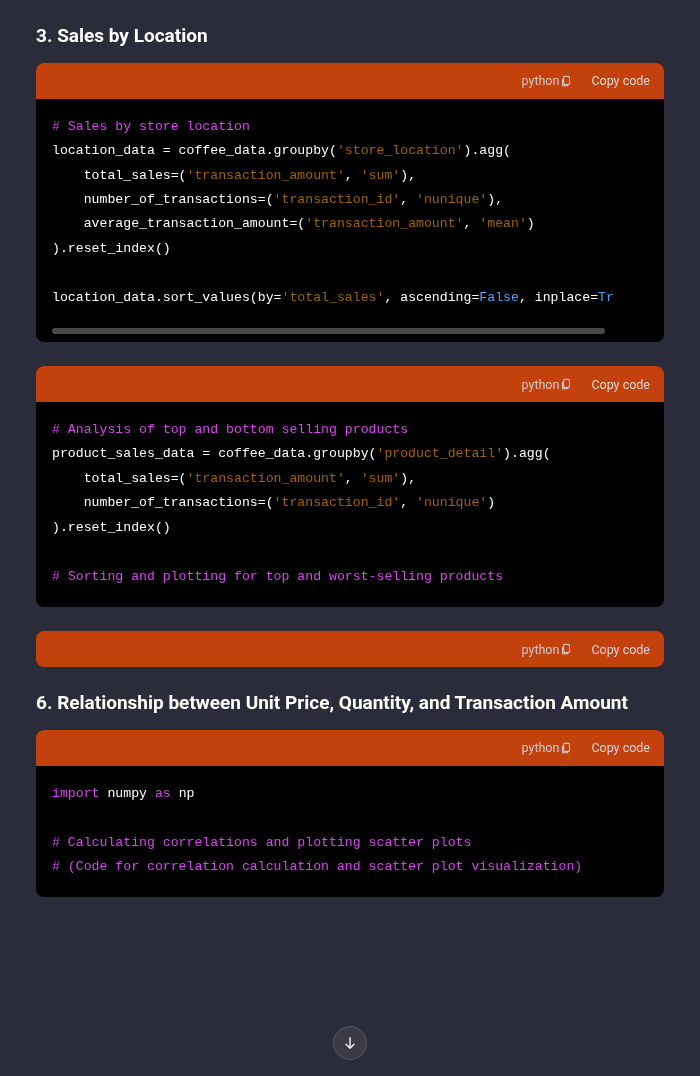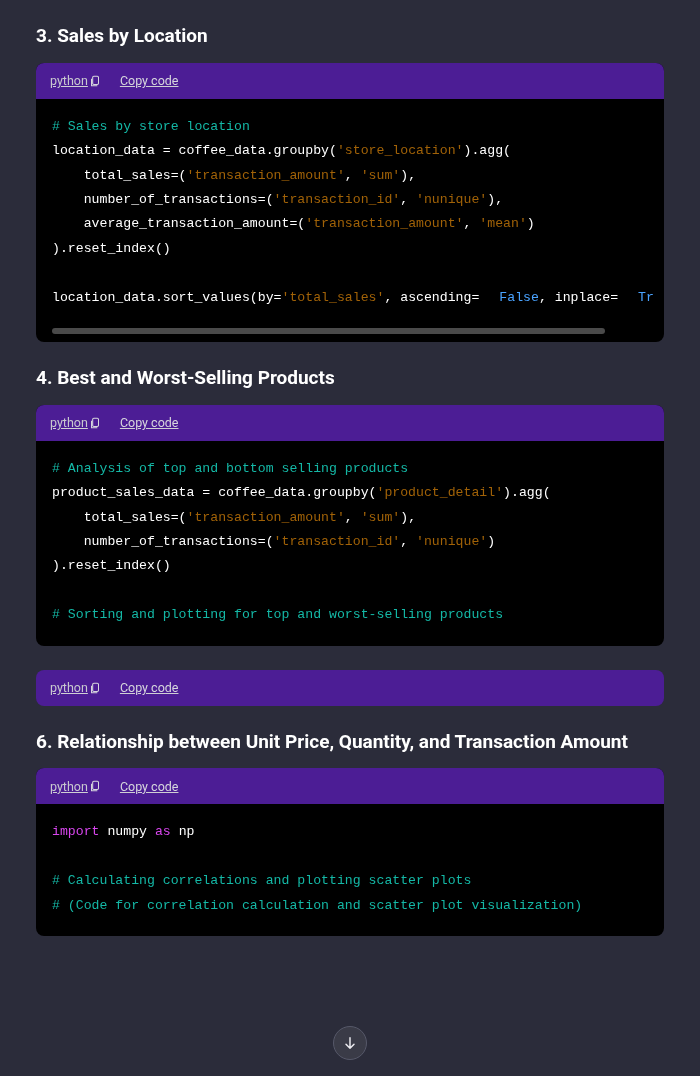--- a/index.html
+++ b/index.html
@@ -27,29 +27,28 @@
     line-height: 1.3;
   }
   .code-card {
     background: #000000;
     border-radius: 8px;
     margin-bottom: 24px;
     overflow: hidden;
     position: relative;
   }
   .code-header {
-    background: #4c1d95;
+    background: #c2410c;
     height: 36px;
     display: flex;
     align-items: center;
-    justify-content: flex-start;
+    justify-content: flex-end;
     padding: 0 14px;
     font-size: 12.5px;
     color: #cfcfd4;
-    text-decoration: underline;
   }
   .lang-label {
     color: #c9c9cf;
   }
   .copy-btn {
     display: flex;
     align-items: center;
     gap: 18px;
     color: #d7d7dd;
     cursor: pointer;
@@ -64,24 +63,24 @@
   }
   pre.code-body {
     padding: 16px 16px 18px 16px;
     font-family: "SFMono-Regular", Consolas, "Liberation Mono", Menlo, monospace;
     font-size: 13.2px;
     line-height: 1.85;
     white-space: pre;
     overflow-x: hidden;
     color: #ffffff;
   }
-  .c-comment { color: #14b8a6; }
+  .c-comment { color: #d946ef; }
   .c-str     { color: #a16207; }
   .c-kw      { color: #d946ef; }
-  .c-bool    { color: #4aa3ff; margin-left: 20px; }
+  .c-bool    { color: #4aa3ff; }
   .c-plain   { color: #ffffff; }
 
   .scrollbar-hint {
     height: 6px;
     background: #4a4a4a;
     border-radius: 3px;
     margin: 0 16px 8px 16px;
     width: 88%;
   }
 
@@ -127,21 +126,20 @@
       <pre class="code-body"><span class="c-comment"># Sales by store location</span>
 <span class="c-plain">location_data = coffee_data.groupby(</span><span class="c-str">'store_location'</span><span class="c-plain">).agg(</span>
 <span class="c-plain">    total_sales=(</span><span class="c-str">'transaction_amount'</span><span class="c-plain">, </span><span class="c-str">'sum'</span><span class="c-plain">),</span>
 <span class="c-plain">    number_of_transactions=(</span><span class="c-str">'transaction_id'</span><span class="c-plain">, </span><span class="c-str">'nunique'</span><span class="c-plain">),</span>
 <span class="c-plain">    average_transaction_amount=(</span><span class="c-str">'transaction_amount'</span><span class="c-plain">, </span><span class="c-str">'mean'</span><span class="c-plain">)</span>
 <span class="c-plain">).reset_index()</span>
 
 <span class="c-plain">location_data.sort_values(by=</span><span class="c-str">'total_sales'</span><span class="c-plain">, ascending=</span><span class="c-bool">False</span><span class="c-plain">, inplace=</span><span class="c-bool">Tr</span></pre>
       <div class="scrollbar-hint"></div>
     </div>
-    <h3 class="heading">4. Best and Worst-Selling Products</h3>
     <div class="code-card">
       <div class="code-header">
         <span class="lang-label">python</span>
         <div class="copy-btn">
           <svg viewBox="0 0 24 24">
             <rect x="8" y="4" width="10" height="14" rx="2"></rect>
             <path d="M6 8 L6 20 L16 20"></path>
           </svg>
           <span>Copy code</span>
         </div>

